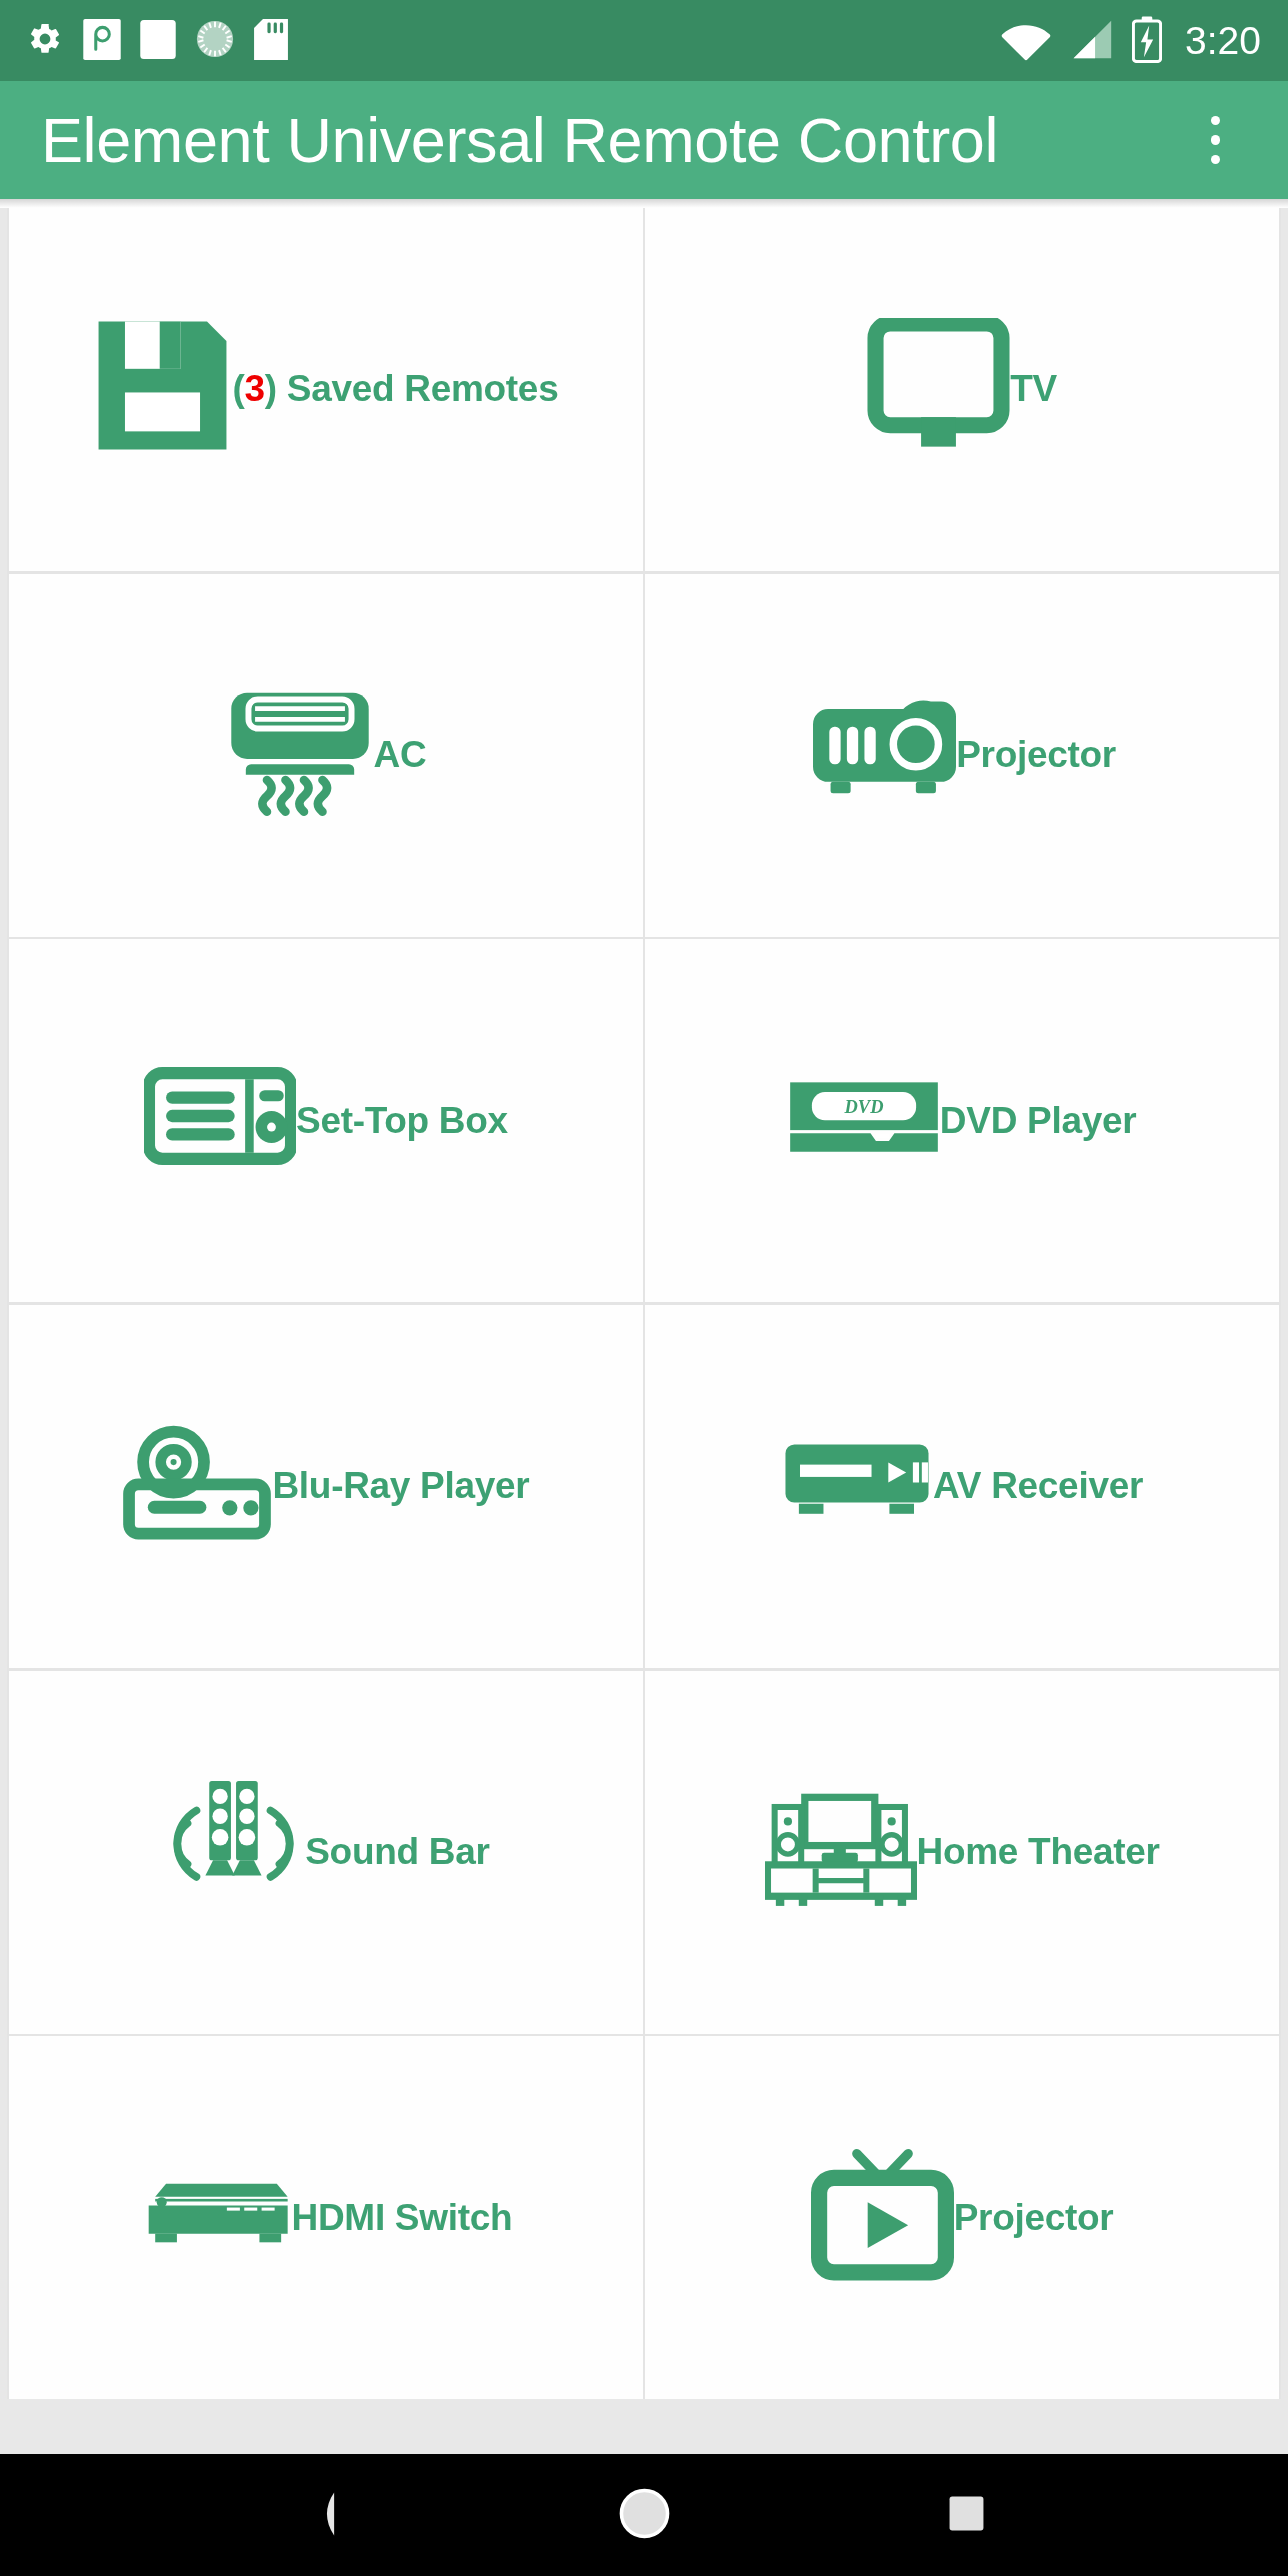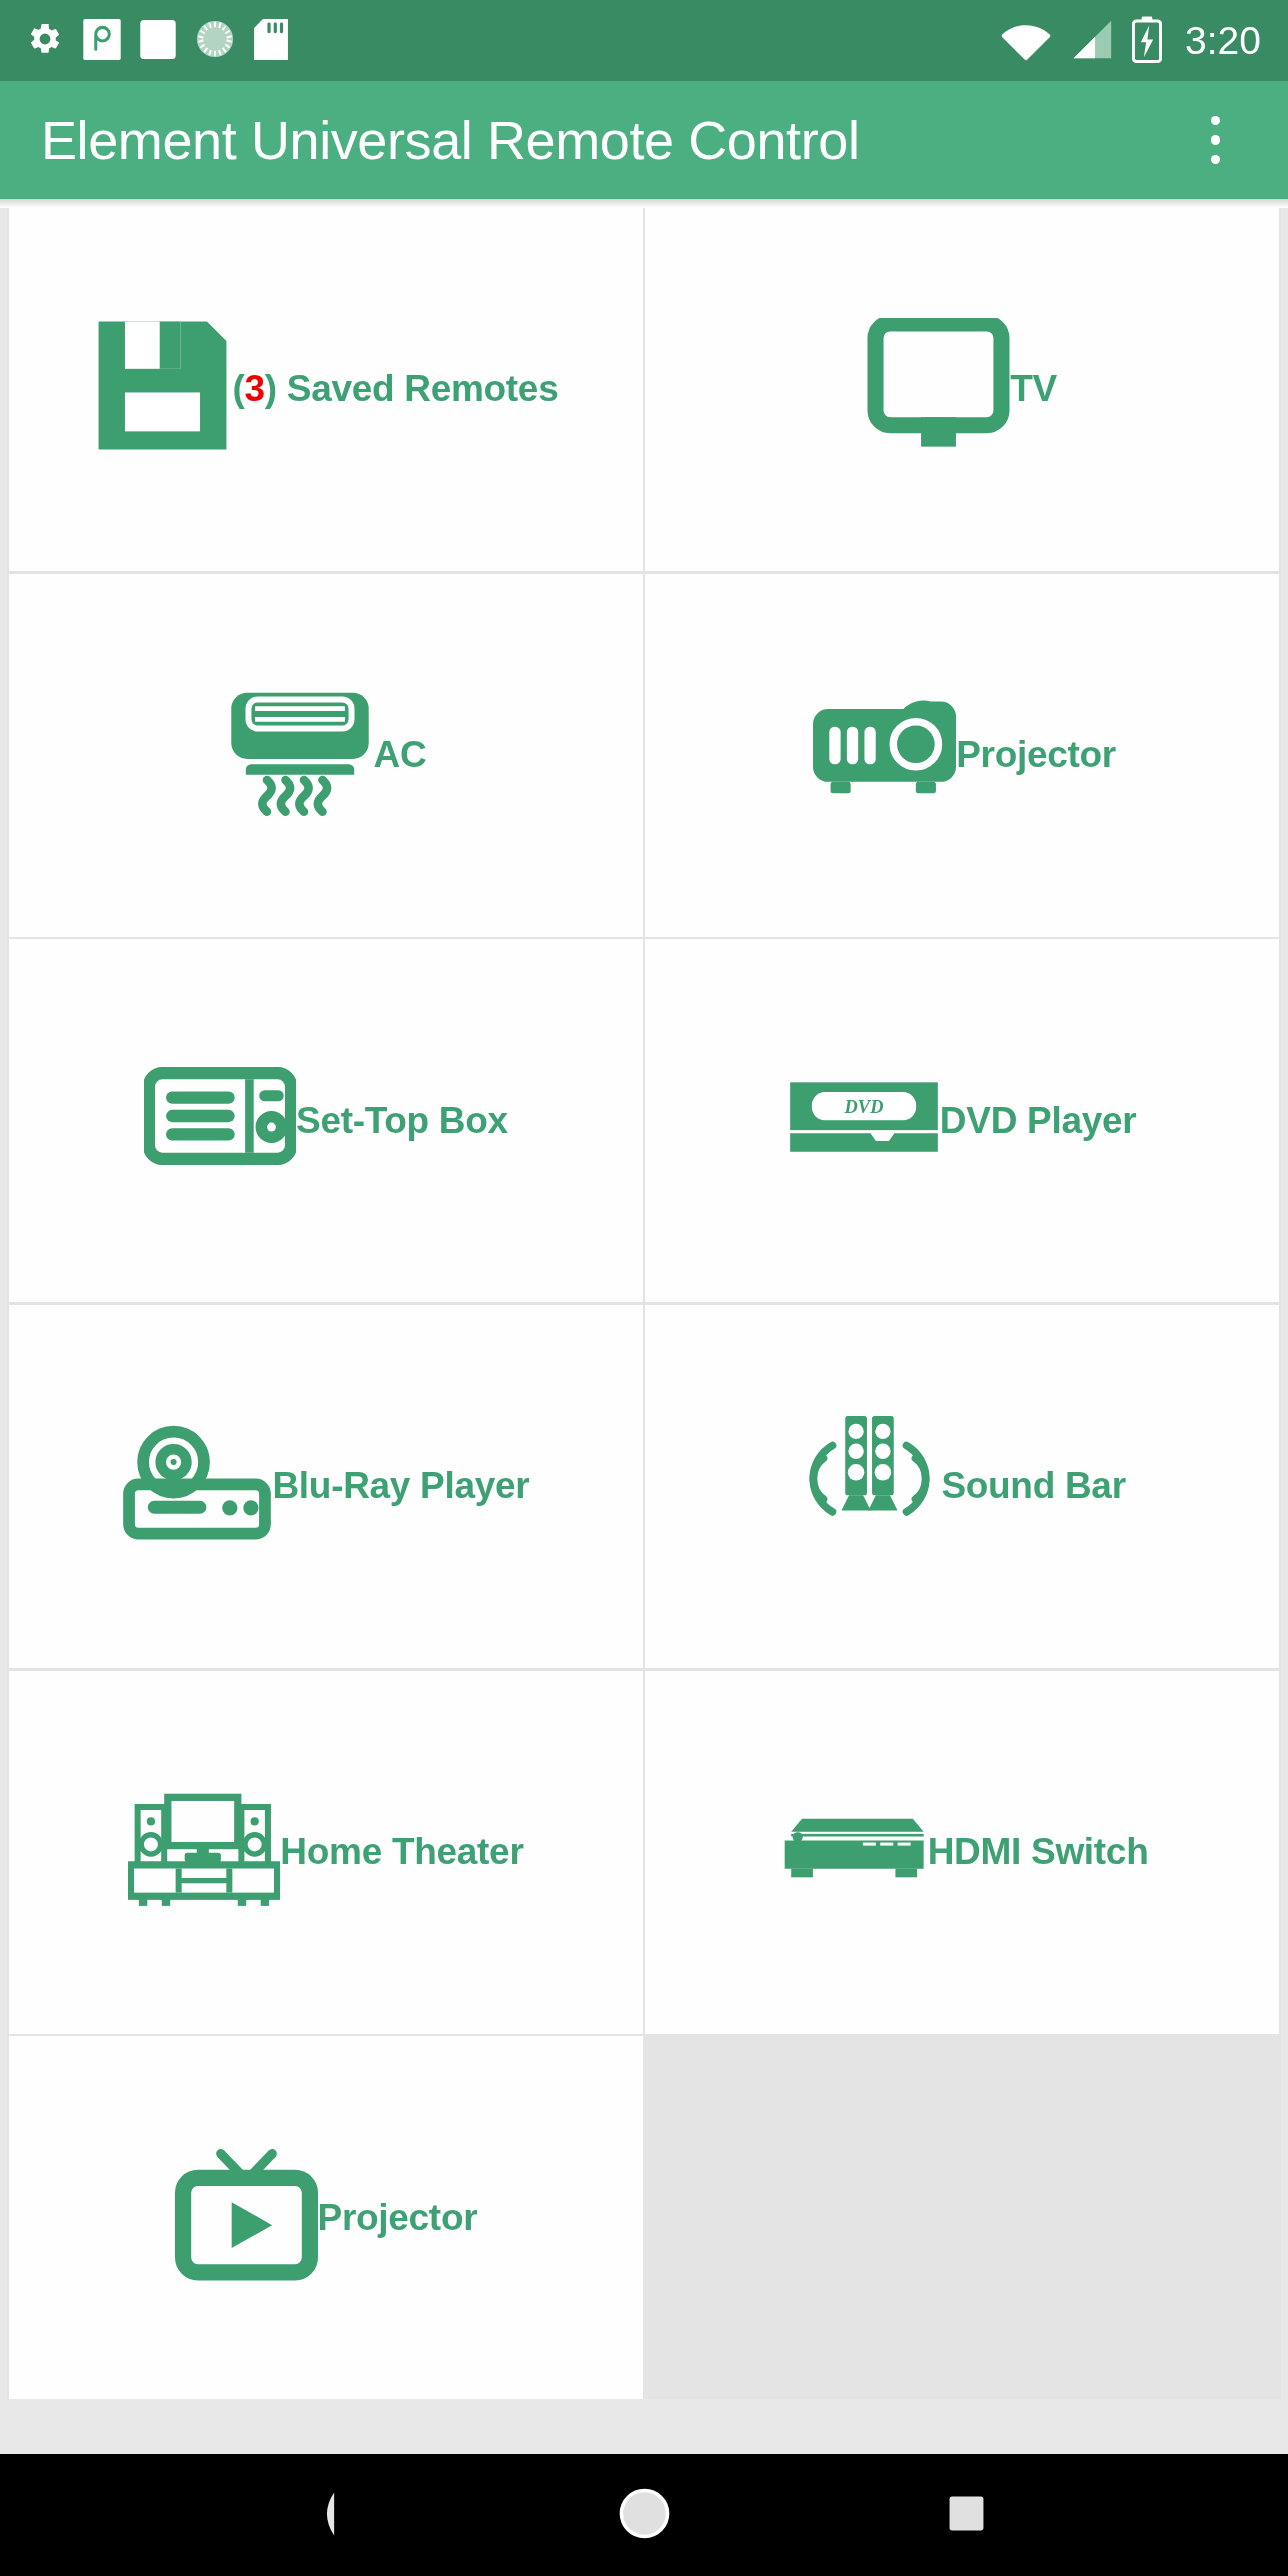--- a/index.html
+++ b/index.html
@@ -21,21 +21,21 @@
   .sb-icon{ display:block; }
   .sb-time{ color:#ffffff; font-size:39px; letter-spacing:0px; line-height:1; margin-left:5.4px; font-weight:400;}
 
   
   .appbar{
     flex:0 0 118px; height:118px; background:#4caf82;
     display:flex; align-items:center; padding:0 41px;
     position:relative;
   }
   .appbar-title{
-    color:#ffffff; font-size:54px; font-weight:400; letter-spacing:-0.4px;
+    color:#ffffff; font-size:63px; font-weight:400; letter-spacing:-0.4px;
     white-space:nowrap;
   }
   .overflow-btn{
     margin-left:auto; width:63px; height:89px;
     display:flex; flex-direction:column; align-items:center; justify-content:center; gap:9.8px;
   }
   .dot{ width:9.8px; height:9.8px; border-radius:50%; background:#ffffff; }
 
   .appbar-shadow{
     flex:0 0 9px; height:9px;
@@ -283,20 +283,34 @@
             <circle cx="44" cy="33" r="2.6" fill="#3d9e6f"></circle>
             <rect x="6" y="52" width="116" height="42" rx="8" fill="none" stroke="#3d9e6f" stroke-width="10"></rect>
             <rect x="22" y="66" width="50" height="11" rx="5.5" fill="#3d9e6f"></rect>
             <circle cx="92" cy="72" r="6.5" fill="#3d9e6f"></circle>
             <circle cx="110" cy="72" r="6.5" fill="#3d9e6f"></circle>
           </svg>
         </div>
         <div class="cell-label">Blu-Ray Player</div>
       </div>
 
+      <div class="cell">
+        <div class="cell-icon">
+          <svg width="152" height="85" viewBox="0 0 136 76">
+            <rect x="4" y="4" width="128" height="52" rx="8" fill="#3d9e6f"></rect>
+            <rect x="17" y="22" width="64" height="11" fill="#ffffff"></rect>
+            <path d="M96 20 L112 29 L96 38 Z" fill="#ffffff"></path>
+            <rect x="118" y="20" width="5.5" height="18" fill="#ffffff"></rect>
+            <rect x="126" y="20" width="5.5" height="18" fill="#ffffff"></rect>
+            <rect x="16" y="57" width="22" height="9" fill="#3d9e6f"></rect>
+            <rect x="97" y="57" width="22" height="9" fill="#3d9e6f"></rect>
+          </svg>
+        </div>
+        <div class="cell-label">AV Receiver</div>
+      </div>
 
       <div class="cell">
         <div class="cell-icon">
           <svg width="143" height="139" viewBox="0 0 112 108">
             <g fill="none" stroke="#3d9e6f" stroke-width="6" stroke-linecap="round">
               <path d="M27 25 A30 30 0 0 0 27 77"></path>
               <path d="M20 35 A20 20 0 0 0 20 67"></path>
               <path d="M85 25 A30 30 0 0 1 85 77"></path>
               <path d="M92 35 A20 20 0 0 1 92 67"></path>
             </g>

